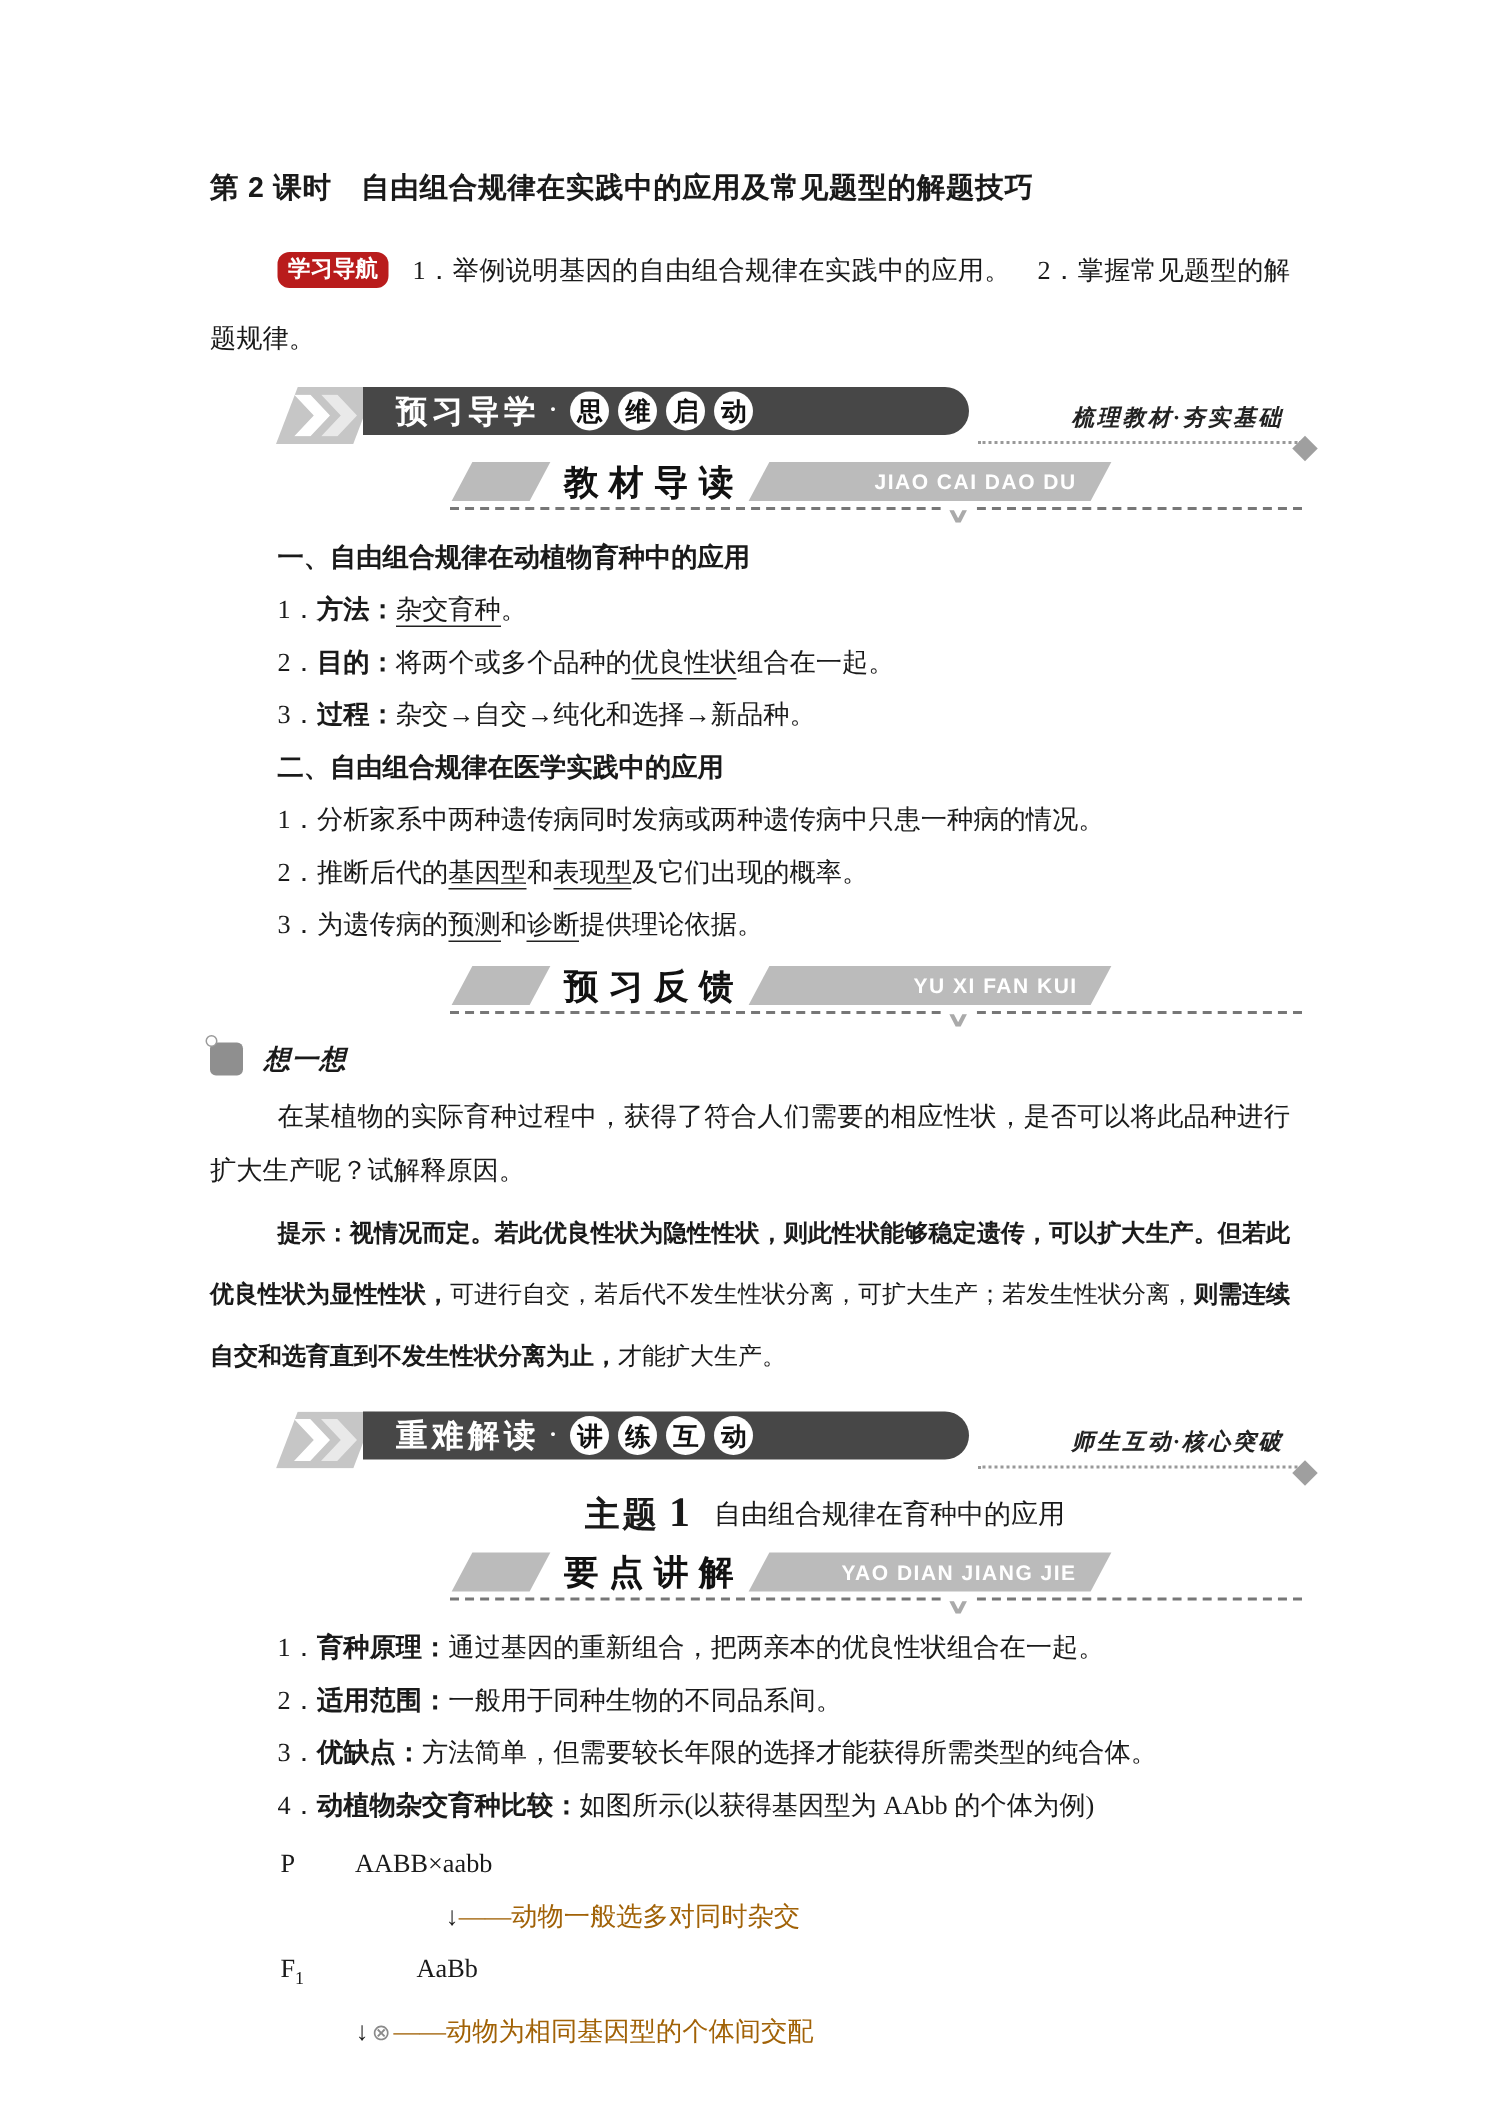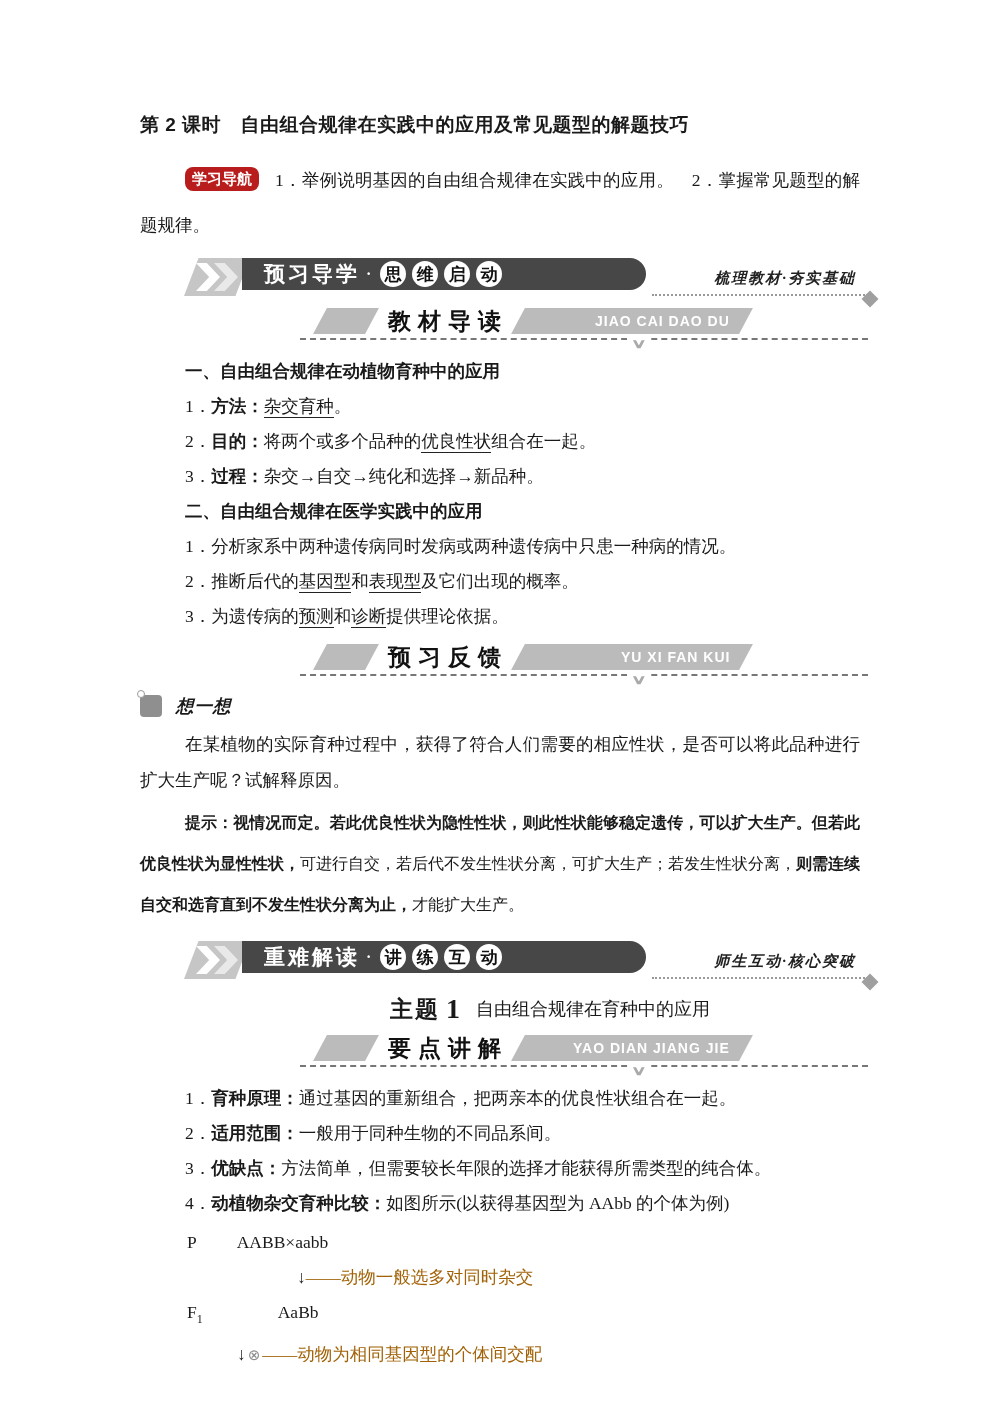--- a/index.html
+++ b/index.html
@@ -37,21 +37,21 @@
     font-family:"Liberation Sans", sans-serif; font-weight:700; font-size:17px;
     display:flex; align-items:center; justify-content:center; margin:0 3px; flex:none; }
   .b1-right { position:absolute; right:4px; bottom:8px; font-size:15px; font-weight:700;
     font-style:italic; letter-spacing:2px; color:#222; }
   .b1-dash { position:absolute; left:512px; right:-8px; bottom:0; border-bottom:2px dotted #999; }
   .b1-diamond { position:absolute; right:-16px; bottom:-9px; width:12px; height:12px;
     background:#9f9f9f; transform:rotate(45deg); }
 
   
   .sub-banner { position:relative; height:36px; margin:8px 0 12px 0; }
-  .sb-inner { position:absolute; left:172px; top:0; height:30px; display:flex; align-items:center; }
+  .sb-inner { position:absolute; left:160px; top:0; height:30px; display:flex; align-items:center; }
   .sb-leftpara { width:52px; height:26px; background:#bbbbbb; transform:skewX(-28deg); margin:0 16px 0 8px; flex:none; }
   .sb-title { font-family:"Liberation Sans", sans-serif; font-weight:700; font-size:23px;
     letter-spacing:7px; white-space:nowrap; color:#111; }
   .sb-pinypara { height:26px; width:228px; background:#bbbbbb; transform:skewX(-28deg);
     display:flex; align-items:center; justify-content:flex-end; padding:0 16px; margin-left:10px; flex:none; }
   .sb-pinyin { transform:skewX(28deg); color:#fff; font-family:"Liberation Sans", sans-serif;
     font-weight:700; font-size:14px; letter-spacing:1px; white-space:nowrap; }
   .sb-dash { position:absolute; left:160px; right:-8px; bottom:2px; border-bottom:2px dashed #777; }
   .sb-v { position:absolute; left:492px; bottom:-10px; color:#aaa; font-weight:700;
     font-size:13px; transform:scaleX(1.7); background:#fff; padding:0 2px; }

